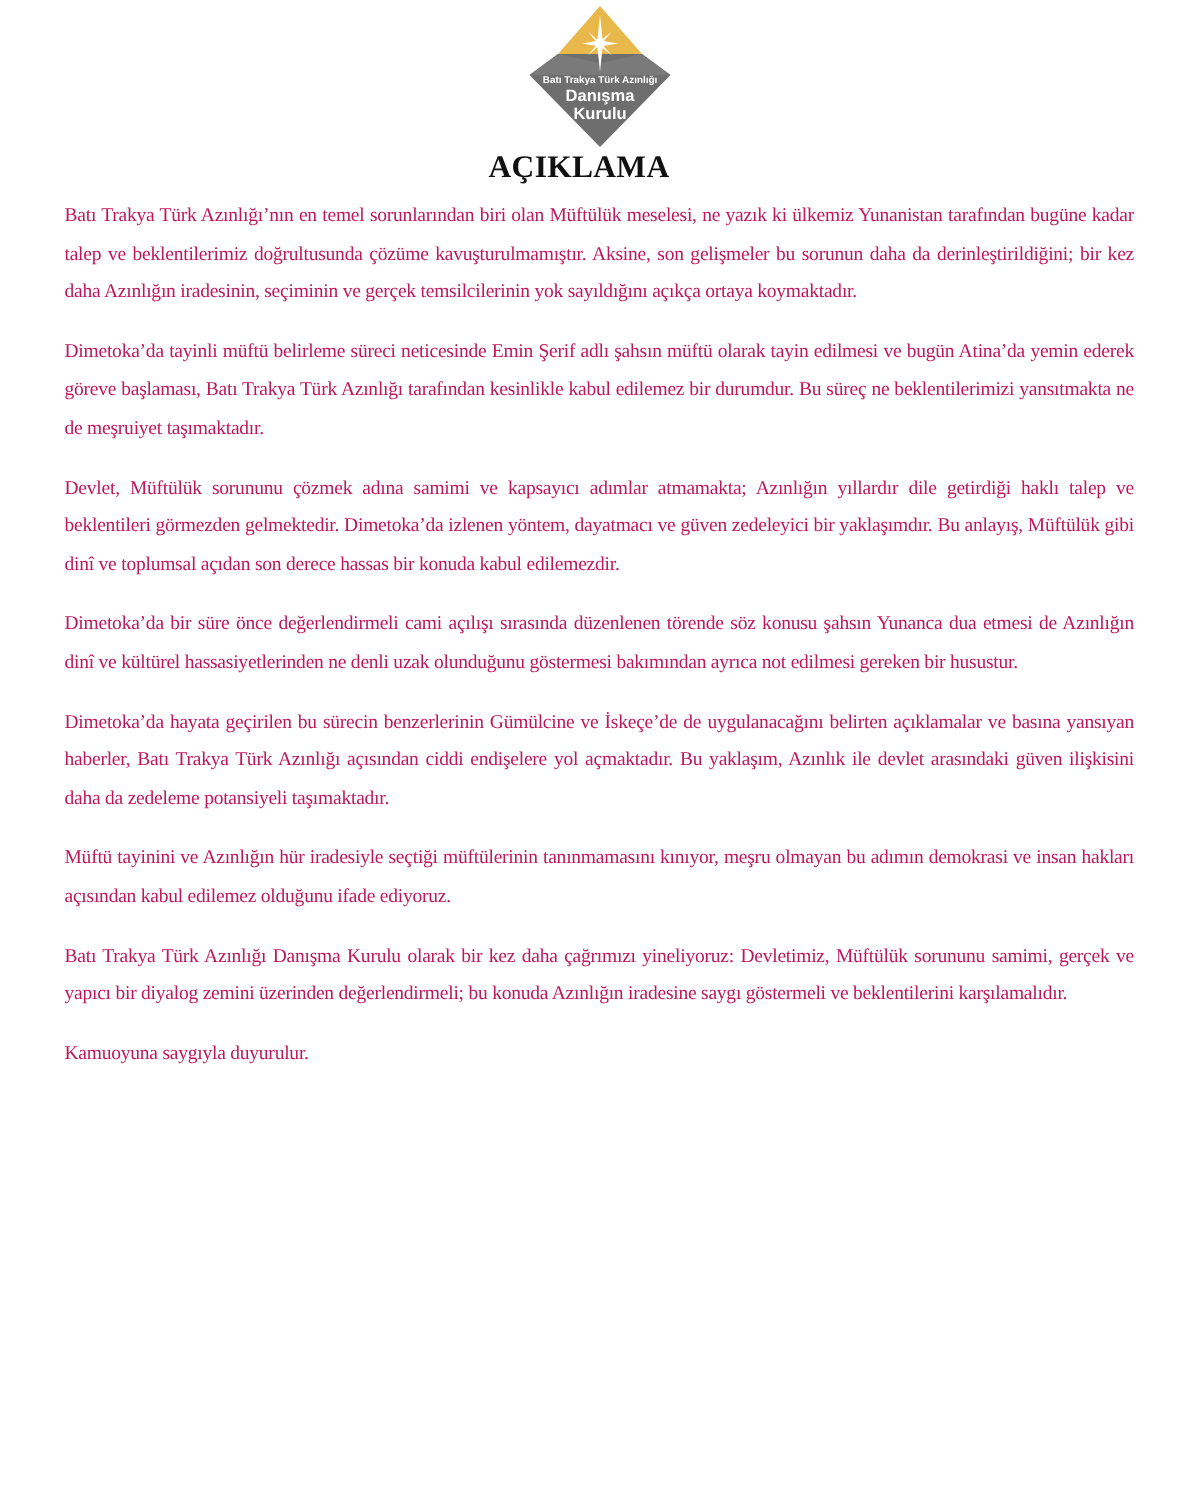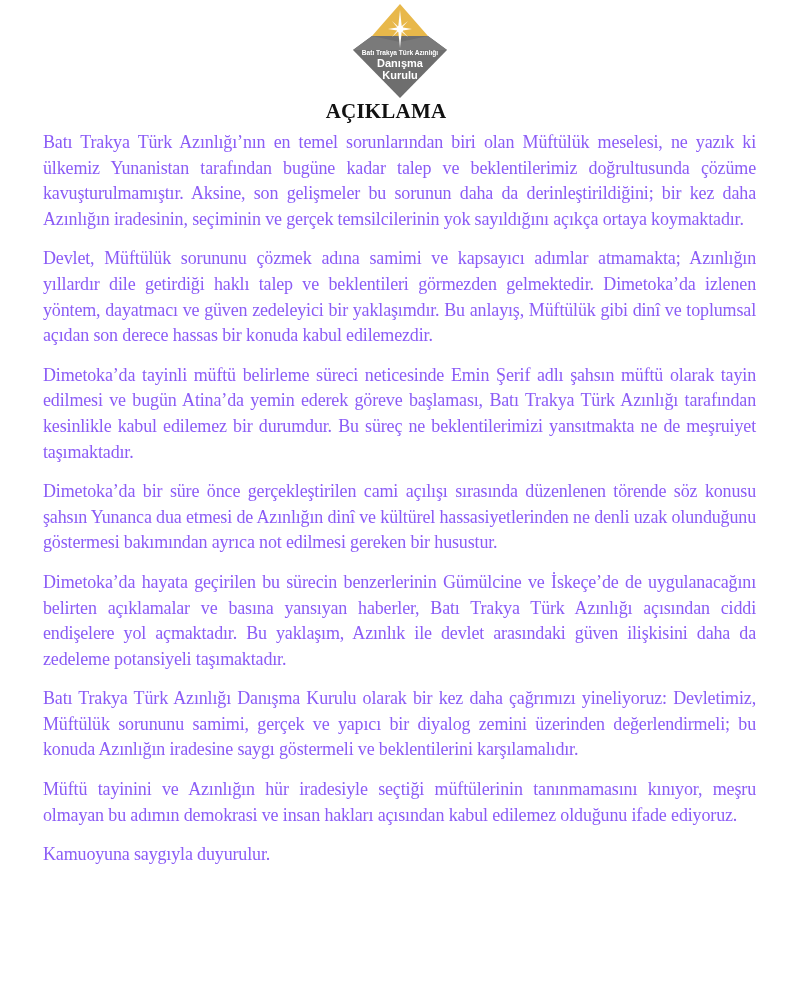--- a/index.html
+++ b/index.html
@@ -36,25 +36,25 @@
       color: #111;
     }
     .body-text {
       position: absolute;
       left: 43px;
       top: 130px;
       width: 713px;
     }
     .para {
       margin: 0 0 14px 0;
-      font-size: 18px;
+      font-size: 13px;
       line-height: 25.6px;
       text-align: justify;
       text-align-last: left;
-      color: #8b5cf6;
+      color: #be185d;
       letter-spacing: -0.15px;
     }
     .para.closing { margin-bottom: 0; }
   </style>
 </head>
 <body>
 
 <div class="logo-wrap">
   <svg width="96" height="98" viewBox="0 0 96 98">
 
@@ -73,20 +73,20 @@
     <text x="48" y="53" text-anchor="middle" font-family="Liberation Sans, DejaVu Sans, sans-serif" font-size="6.6" font-weight="bold" fill="#ffffff">Batı Trakya Türk Azınlığı</text>
     <text x="48" y="65" text-anchor="middle" font-family="Liberation Sans, DejaVu Sans, sans-serif" font-size="11" font-weight="bold" fill="#ffffff">Danışma</text>
     <text x="48" y="77" text-anchor="middle" font-family="Liberation Sans, DejaVu Sans, sans-serif" font-size="11" font-weight="bold" fill="#ffffff">Kurulu</text>
   </svg>
 </div>
 
 <h1 class="title" style="margin:0;">AÇIKLAMA</h1>
 
 <div class="body-text">
   <p class="para">Batı Trakya Türk Azınlığı’nın en temel sorunlarından biri olan Müftülük meselesi, ne yazık ki ülkemiz Yunanistan tarafından bugüne kadar talep ve beklentilerimiz doğrultusunda çözüme kavuşturulmamıştır. Aksine, son gelişmeler bu sorunun daha da derinleştirildiğini; bir kez daha Azınlığın iradesinin, seçiminin ve gerçek temsilcilerinin yok sayıldığını açıkça ortaya koymaktadır.</p>
+  <p class="para">Dimetoka’da tayinli müftü belirleme süreci neticesinde Emin Şerif adlı şahsın müftü olarak tayin edilmesi ve bugün Atina’da yemin ederek göreve başlaması, Batı Trakya Türk Azınlığı tarafından kesinlikle kabul edilemez bir durumdur. Bu süreç ne beklentilerimizi yansıtmakta ne de meşruiyet taşımaktadır.</p>
   <p class="para">Devlet, Müftülük sorununu çözmek adına samimi ve kapsayıcı adımlar atmamakta; Azınlığın yıllardır dile getirdiği haklı talep ve beklentileri görmezden gelmektedir. Dimetoka’da izlenen yöntem, dayatmacı ve güven zedeleyici bir yaklaşımdır. Bu anlayış, Müftülük gibi dinî ve toplumsal açıdan son derece hassas bir konuda kabul edilemezdir.</p>
-  <p class="para">Dimetoka’da tayinli müftü belirleme süreci neticesinde Emin Şerif adlı şahsın müftü olarak tayin edilmesi ve bugün Atina’da yemin ederek göreve başlaması, Batı Trakya Türk Azınlığı tarafından kesinlikle kabul edilemez bir durumdur. Bu süreç ne beklentilerimizi yansıtmakta ne de meşruiyet taşımaktadır.</p>
-  <p class="para">Dimetoka’da bir süre önce gerçekleştirilen cami açılışı sırasında düzenlenen törende söz konusu şahsın Yunanca dua etmesi de Azınlığın dinî ve kültürel hassasiyetlerinden ne denli uzak olunduğunu göstermesi bakımından ayrıca not edilmesi gereken bir husustur.</p>
+  <p class="para">Dimetoka’da bir süre önce değerlendirmeli cami açılışı sırasında düzenlenen törende söz konusu şahsın Yunanca dua etmesi de Azınlığın dinî ve kültürel hassasiyetlerinden ne denli uzak olunduğunu göstermesi bakımından ayrıca not edilmesi gereken bir husustur.</p>
   <p class="para">Dimetoka’da hayata geçirilen bu sürecin benzerlerinin Gümülcine ve İskeçe’de de uygulanacağını belirten açıklamalar ve basına yansıyan haberler, Batı Trakya Türk Azınlığı açısından ciddi endişelere yol açmaktadır. Bu yaklaşım, Azınlık ile devlet arasındaki güven ilişkisini daha da zedeleme potansiyeli taşımaktadır.</p>
+  <p class="para">Müftü tayinini ve Azınlığın hür iradesiyle seçtiği müftülerinin tanınmamasını kınıyor, meşru olmayan bu adımın demokrasi ve insan hakları açısından kabul edilemez olduğunu ifade ediyoruz.</p>
   <p class="para">Batı Trakya Türk Azınlığı Danışma Kurulu olarak bir kez daha çağrımızı yineliyoruz: Devletimiz, Müftülük sorununu samimi, gerçek ve yapıcı bir diyalog zemini üzerinden değerlendirmeli; bu konuda Azınlığın iradesine saygı göstermeli ve beklentilerini karşılamalıdır.</p>
-  <p class="para">Müftü tayinini ve Azınlığın hür iradesiyle seçtiği müftülerinin tanınmamasını kınıyor, meşru olmayan bu adımın demokrasi ve insan hakları açısından kabul edilemez olduğunu ifade ediyoruz.</p>
   <p class="para closing">Kamuoyuna saygıyla duyurulur.</p>
 </div>
 
 </body></html>

